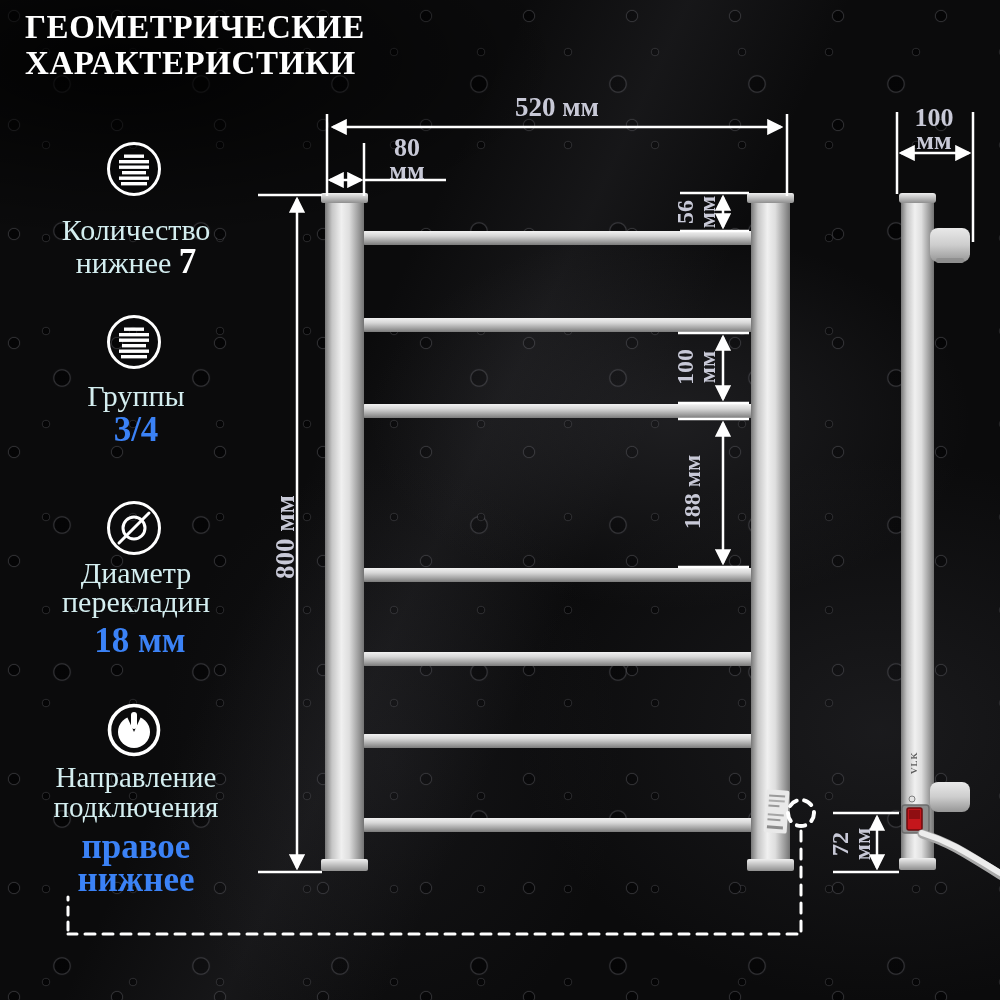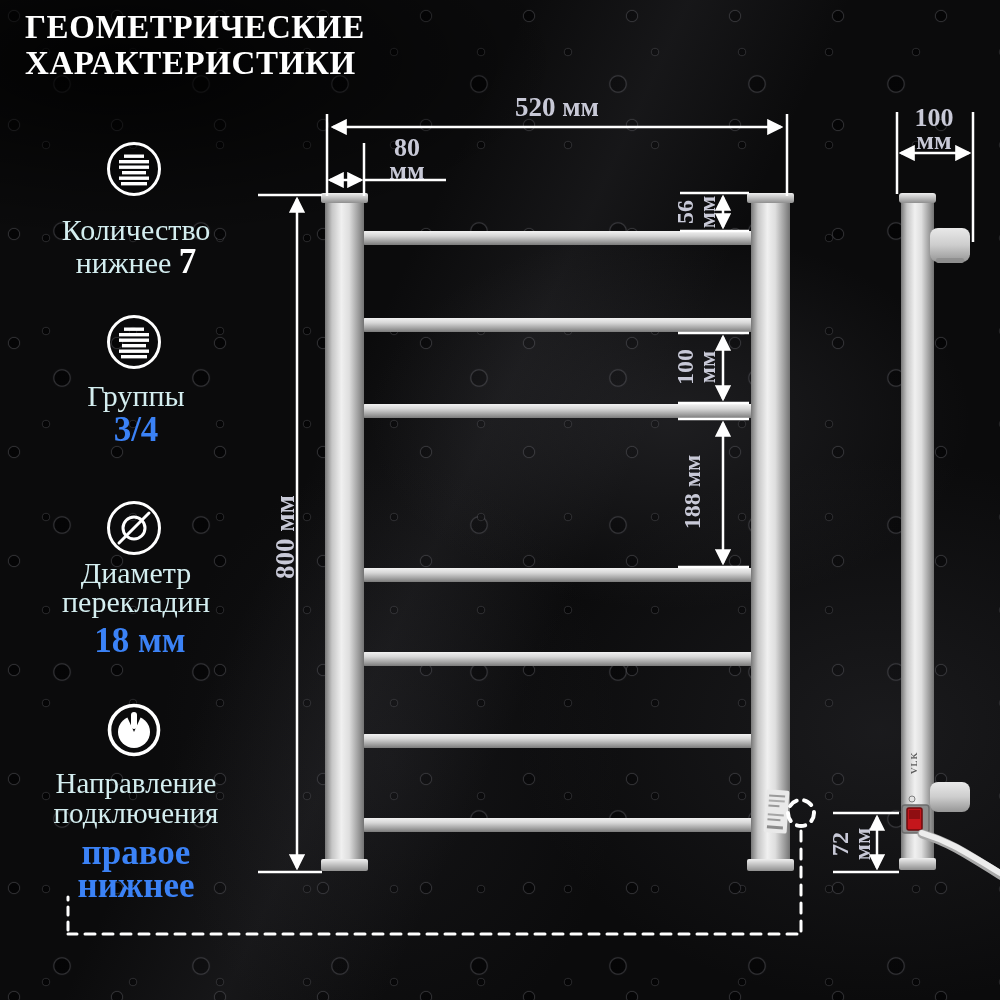--- a/index.html
+++ b/index.html
@@ -233,21 +233,21 @@
 
   <span class="spec-icon" style="left:105px;top:701px;">
     <svg viewBox="0 0 58 58" width="58" height="58">
       <circle cx="29" cy="29" r="24.5" fill="none" stroke="#fff" stroke-width="3.6"></circle>
       <circle cx="29" cy="31" r="16" fill="#fff"></circle>
       <polygon points="29,31 19,9 39,9" fill="#0b0b0c"></polygon>
       <rect x="26" y="11" width="6" height="17" rx="3" fill="#fff"></rect>
     </svg>
   </span>
   <div class="spec-text" style="top:762px;">
-    <div class="ln" style="font-size:29px;line-height:30px;margin-top:6px;">Направление</div>
+    <div class="ln" style="font-size:29px;line-height:30px;">Направление</div>
     <div class="ln" style="font-size:29px;line-height:30px;">подключения</div>
     <div class="big-val" style="margin-top:8px;line-height:33px;text-align:center;">правое</div>
     <div class="big-val" style="line-height:33px;">нижнее</div>
   </div>
 
   <div class="dim fs27" style="left:557px;top:107px;">520 мм</div>
 
   <div class="dim fs26" style="left:407px;top:159px;">
     <div>80</div>
     <div>мм</div>

